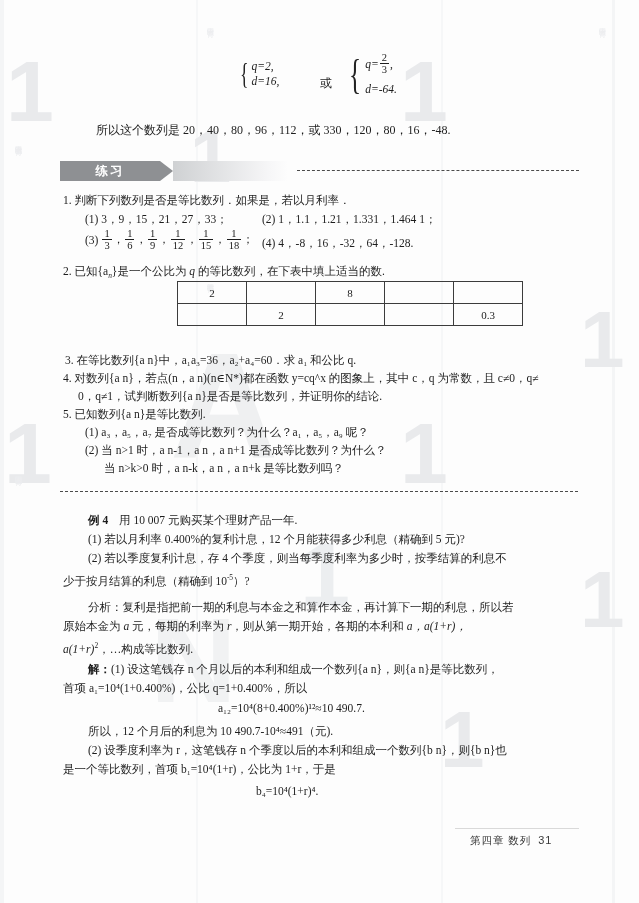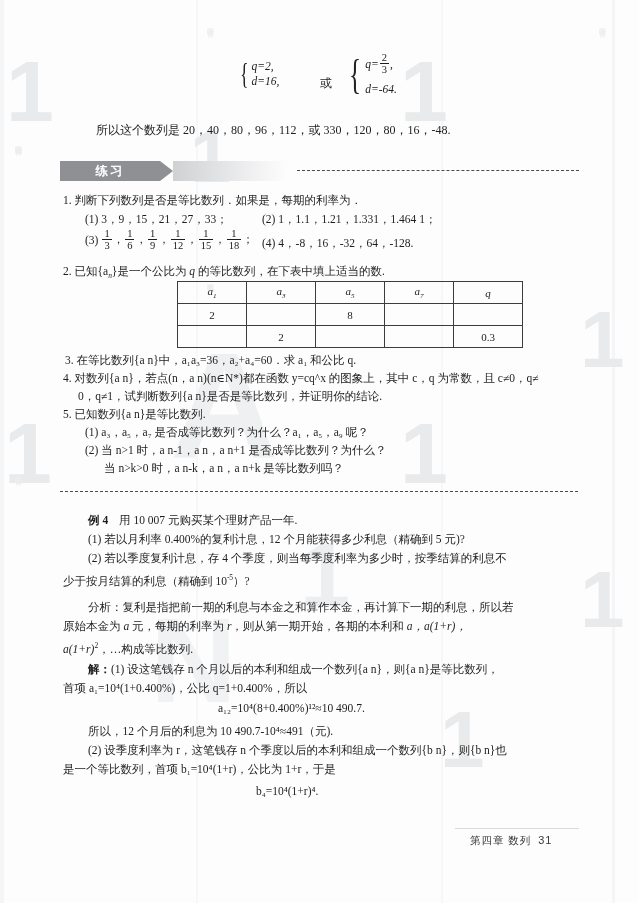--- a/index.html
+++ b/index.html
@@ -267,21 +267,21 @@
     <div class="banner" style="left:60px; top:161px;">
       <div class="banner-arrow">
         <span class="banner-label">练习</span>
       </div>
       <div class="banner-fade"></div>
     </div>
     <div class="dash dash-short" style="left:297px; top:170px; width:282px;"></div>
 
     <div class="row txt txt-cn" style="left:63px; top:193px;">
       <span>1.</span>
-      <span>判断下列数列是否是等比数列．如果是，每期的利率为．</span>
+      <span>判断下列数列是否是等比数列．如果是，若以月利率．</span>
     </div>
 
     <div class="row txt" style="left:85px; top:212px;">
       <span class="mn">(1)</span>
       <span class="mn">3，9，15，21，27，33；</span>
     </div>
     <div class="row txt" style="left:262px; top:212px;">
       <span class="mn">(2)</span>
       <span class="mn">1，1.1，1.21，1.331，1.464 1；</span>
     </div>
@@ -327,27 +327,20 @@
 
     <div class="row txt txt-cn" style="left:63px; top:264px;">
       <span>2.</span>
       <span>已知{a</span><sub>n</sub><span>}是一个公比为</span>
       <span class="mi">q</span>
       <span>的等比数列，在下表中填上适当的数.</span>
     </div>
 
     <table class="qtable" style="left:177px; top:281px;">
       <tbody>
-          <tr>
-        <td class="cw"><span class="mi">a</span><sub>1</sub></td>
-        <td class="cw"><span class="mi">a</span><sub>3</sub></td>
-        <td class="cw"><span class="mi">a</span><sub>5</sub></td>
-        <td class="cw"><span class="mi">a</span><sub>7</sub></td>
-        <td class="cw"><span class="mi">q</span></td>
-      </tr>
       <tr>
         <td class="cw mn">2</td>
         <td class="cw mn"></td>
         <td class="cw mn">8</td>
         <td class="cw mn"></td>
         <td class="cw mn"></td>
       </tr>
       <tr>
         <td class="cw mn"></td>
         <td class="cw mn">2</td>

